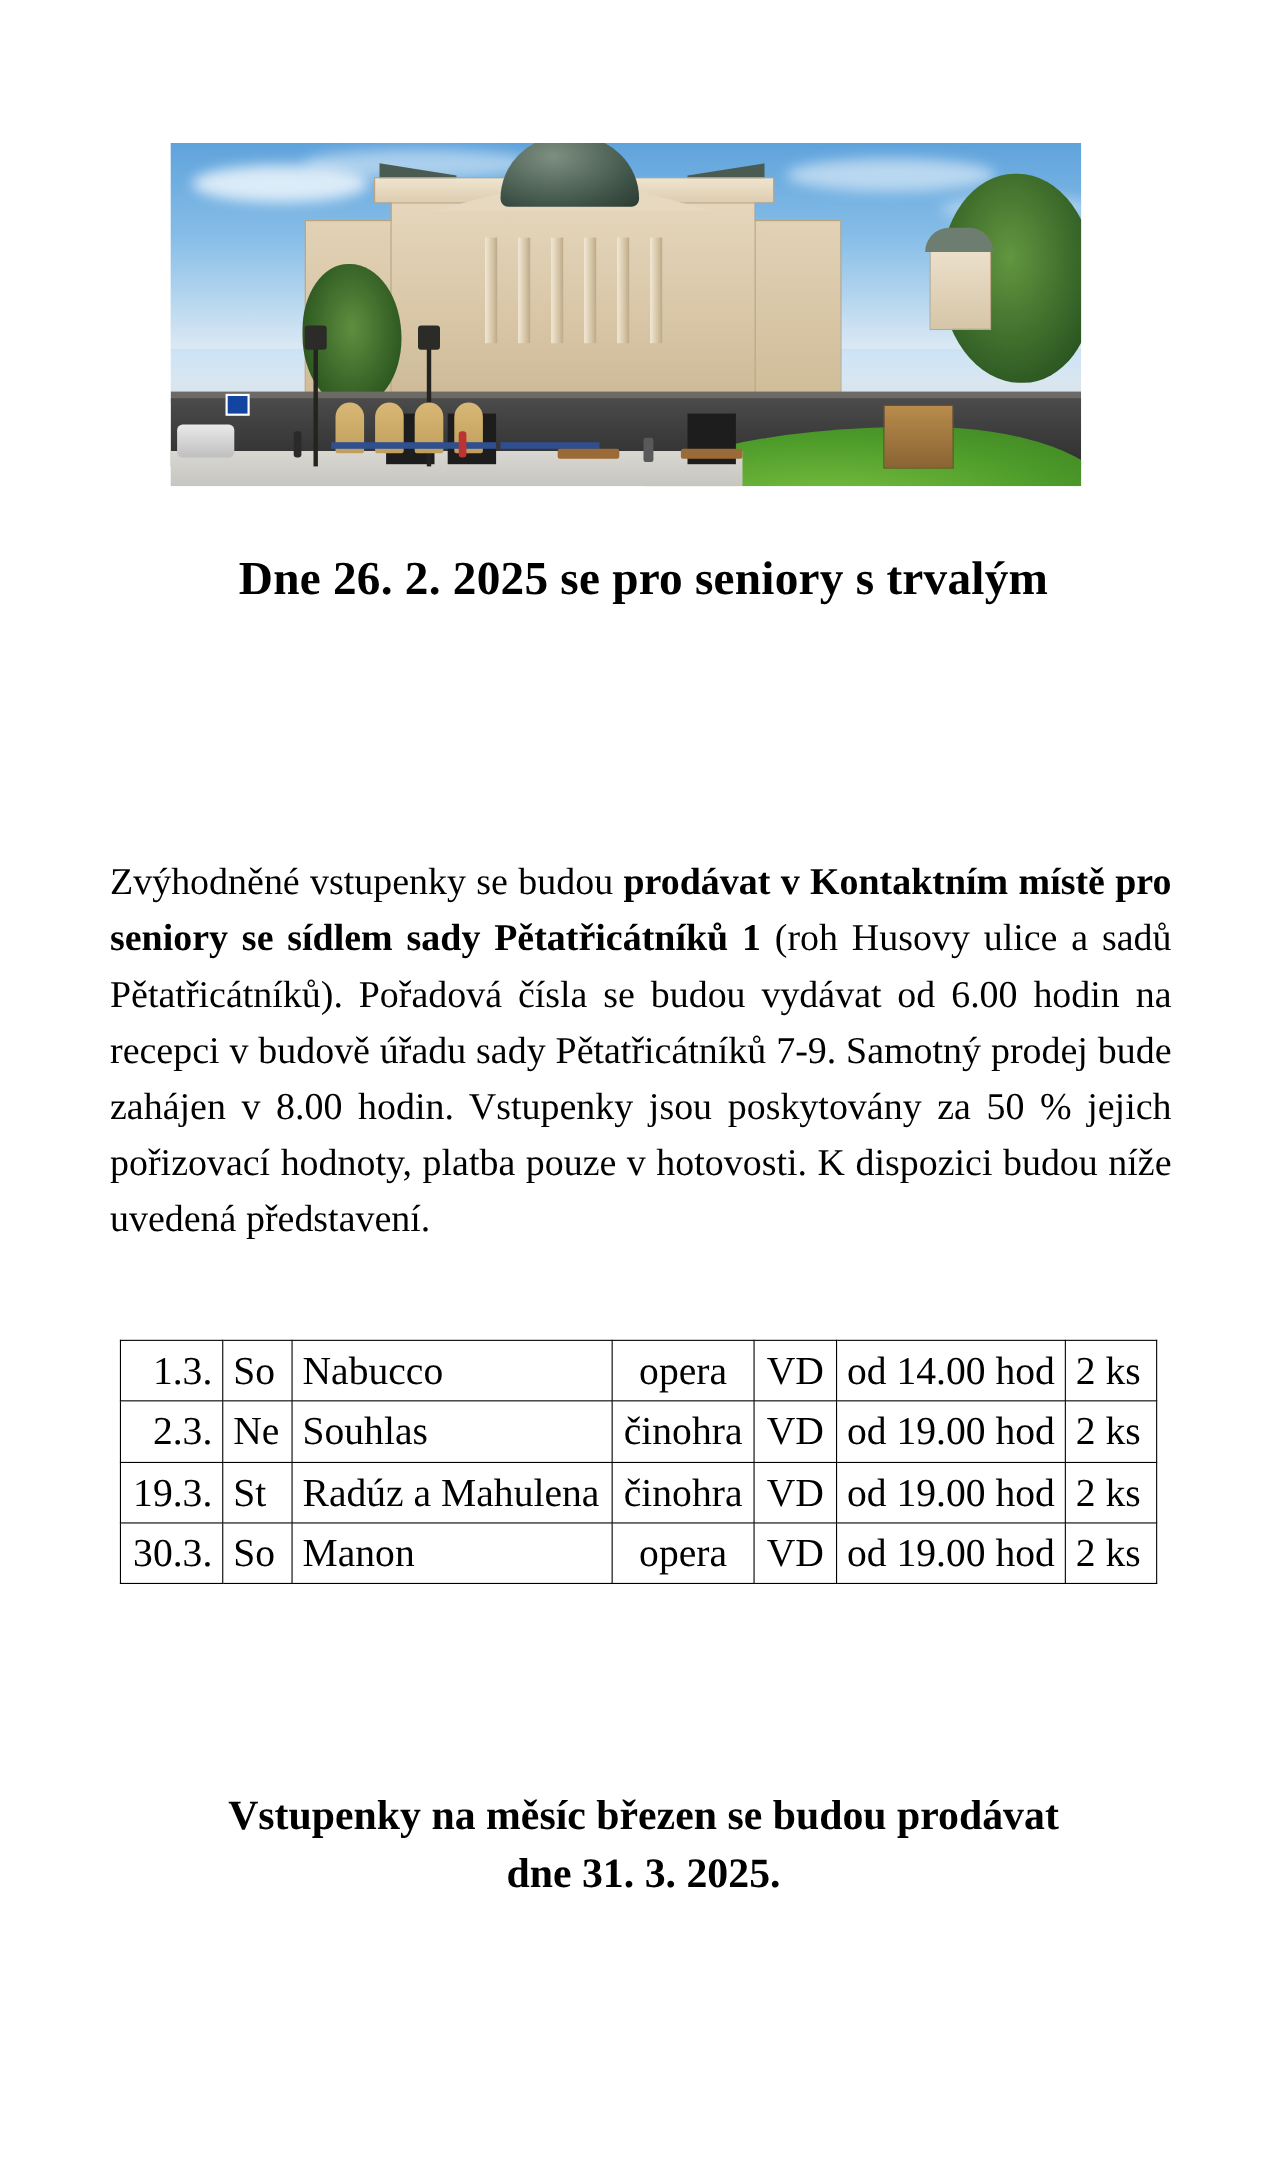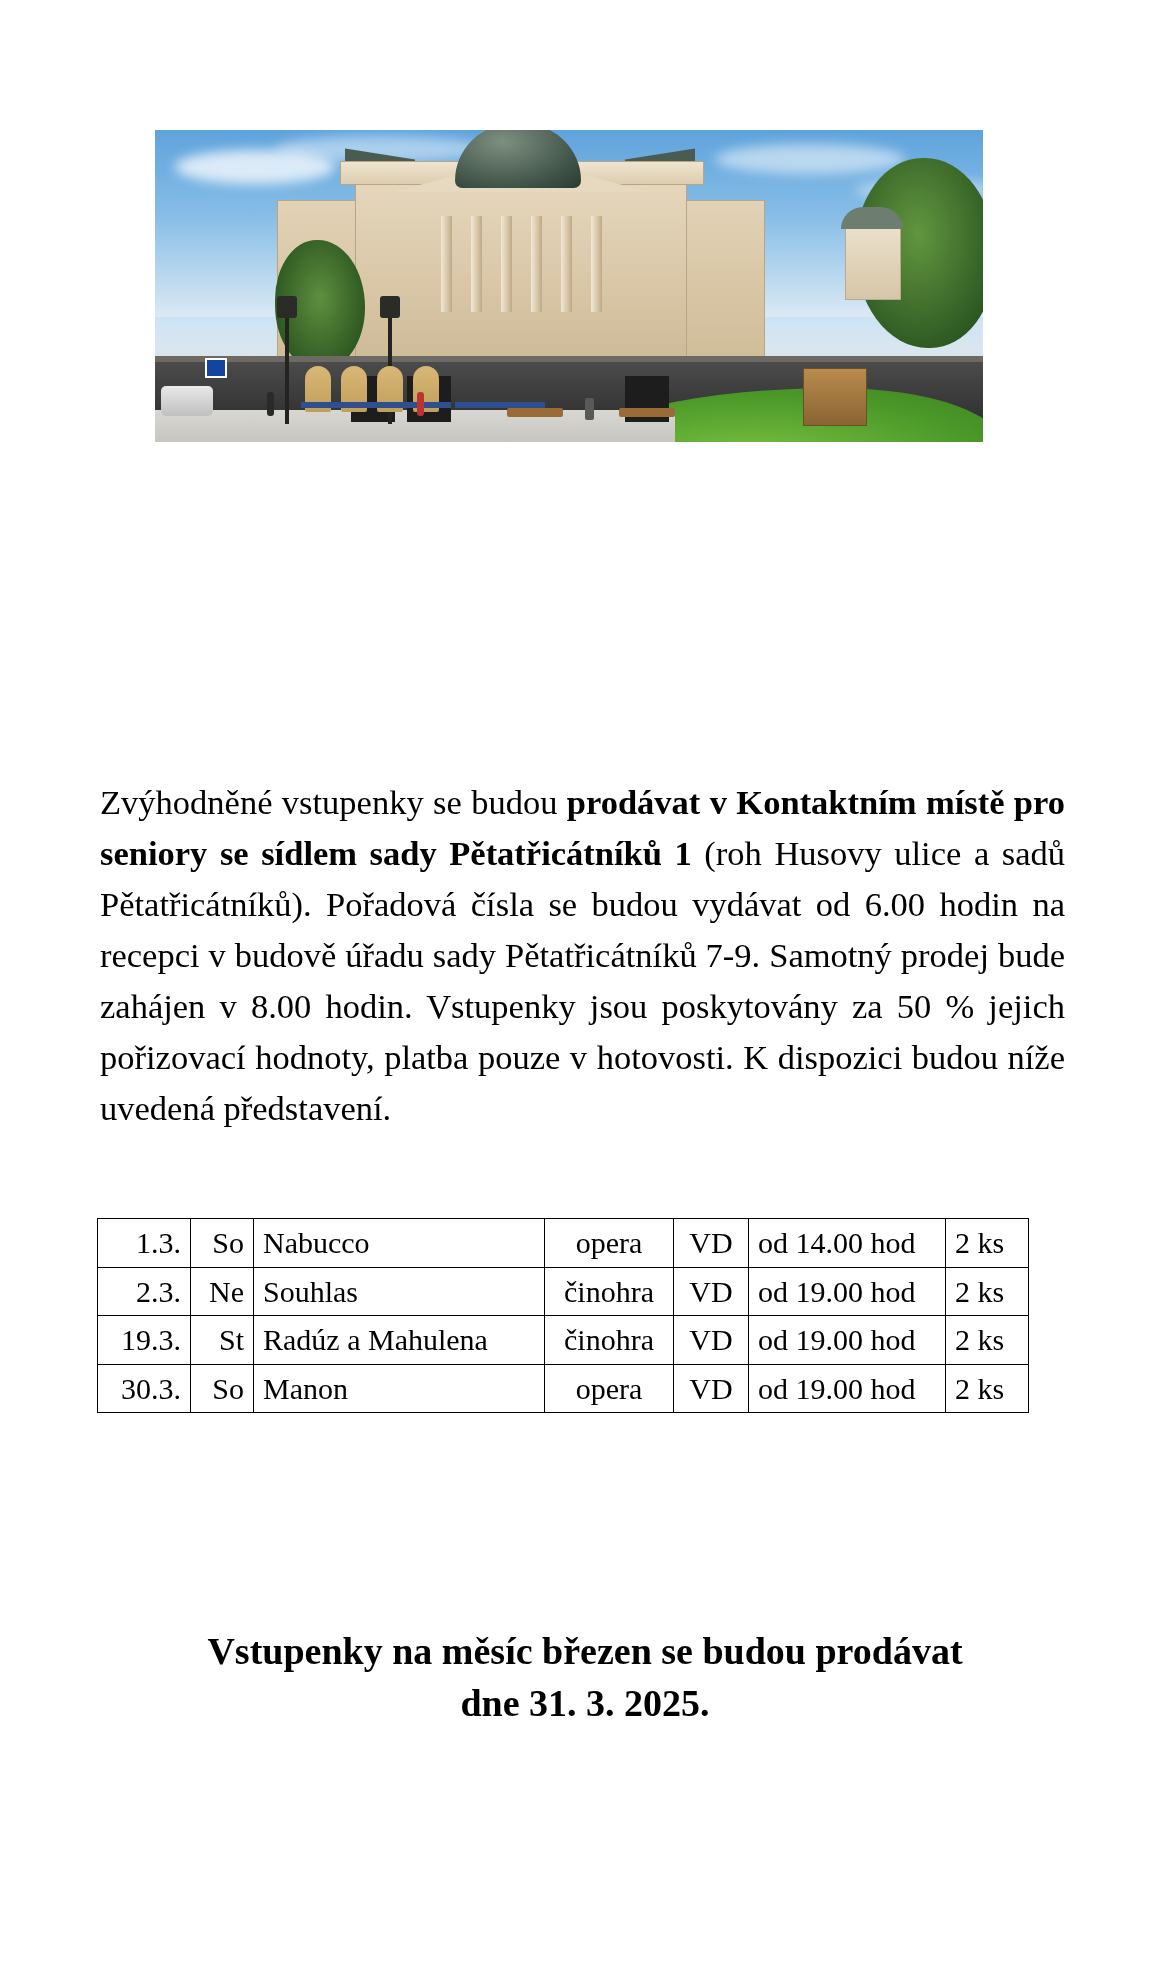--- a/index.html
+++ b/index.html
@@ -206,31 +206,32 @@
   .body-text b { font-weight: bold; }
 
   
   .tbl-wrap {
     position: absolute;
     left: 97px;
     top: 1218px;
   }
   table.schedule {
     border-collapse: collapse;
-    font-size: 30px;
+    font-size: 36px;
     line-height: 1.12;
+    margin-left: 12px;
   }
   table.schedule td {
     border: 1.6px solid #000000;
     padding: 7px 9px;
     white-space: nowrap;
     vertical-align: middle;
   }
   td.c-date   { text-align: right;  width: 74px; }
-  td.c-day    { text-align: right; width: 44px; }
+  td.c-day    { text-align: left; width: 44px; }
   td.c-title  { text-align: left;   width: 272px; }
   td.c-genre  { text-align: center; width: 110px; }
   td.c-venue  { text-align: center; width: 56px; }
   td.c-time   { text-align: left;   width: 178px; }
   td.c-qty    { text-align: left;   width: 64px; }
 
   
   .footer {
     position: absolute;
     left: 95px;
@@ -301,20 +302,21 @@
 
       <div class="person" style="left:112px; top:262px"></div>
       <div class="person" style="left:262px; top:262px; background:#b33"></div>
       <div class="bench" style="left:352px"></div>
       <div class="bench" style="left:464px"></div>
       <div class="bollard" style="left:430px"></div>
     </div>
   </div>
 
   <div class="headline">
+    <div>Dne 26. 2. 2025 se pro seniory s trvalým</div>
   </div>
 
   <p class="body-text"><span>Zvýhodněné vstupenky se budou </span><b>prodávat v Kontaktním místě pro seniory se sídlem sady Pětatřicátníků 1</b><span> (roh Husovy ulice a sadů Pětatřicátníků). Pořadová čísla se budou vydávat od 6.00 hodin na recepci v budově úřadu sady Pětatřicátníků 7-9. Samotný prodej bude zahájen v 8.00 hodin. Vstupenky jsou poskytovány za 50 % jejich pořizovací hodnoty, platba pouze v hotovosti. K dispozici budou níže uvedená představení.</span></p>
 
   <div class="tbl-wrap">
     <table class="schedule">
       <tbody id="schedule-body">
           <tr>
             <td class="c-date">1.3.</td>
             <td class="c-day">So</td>

